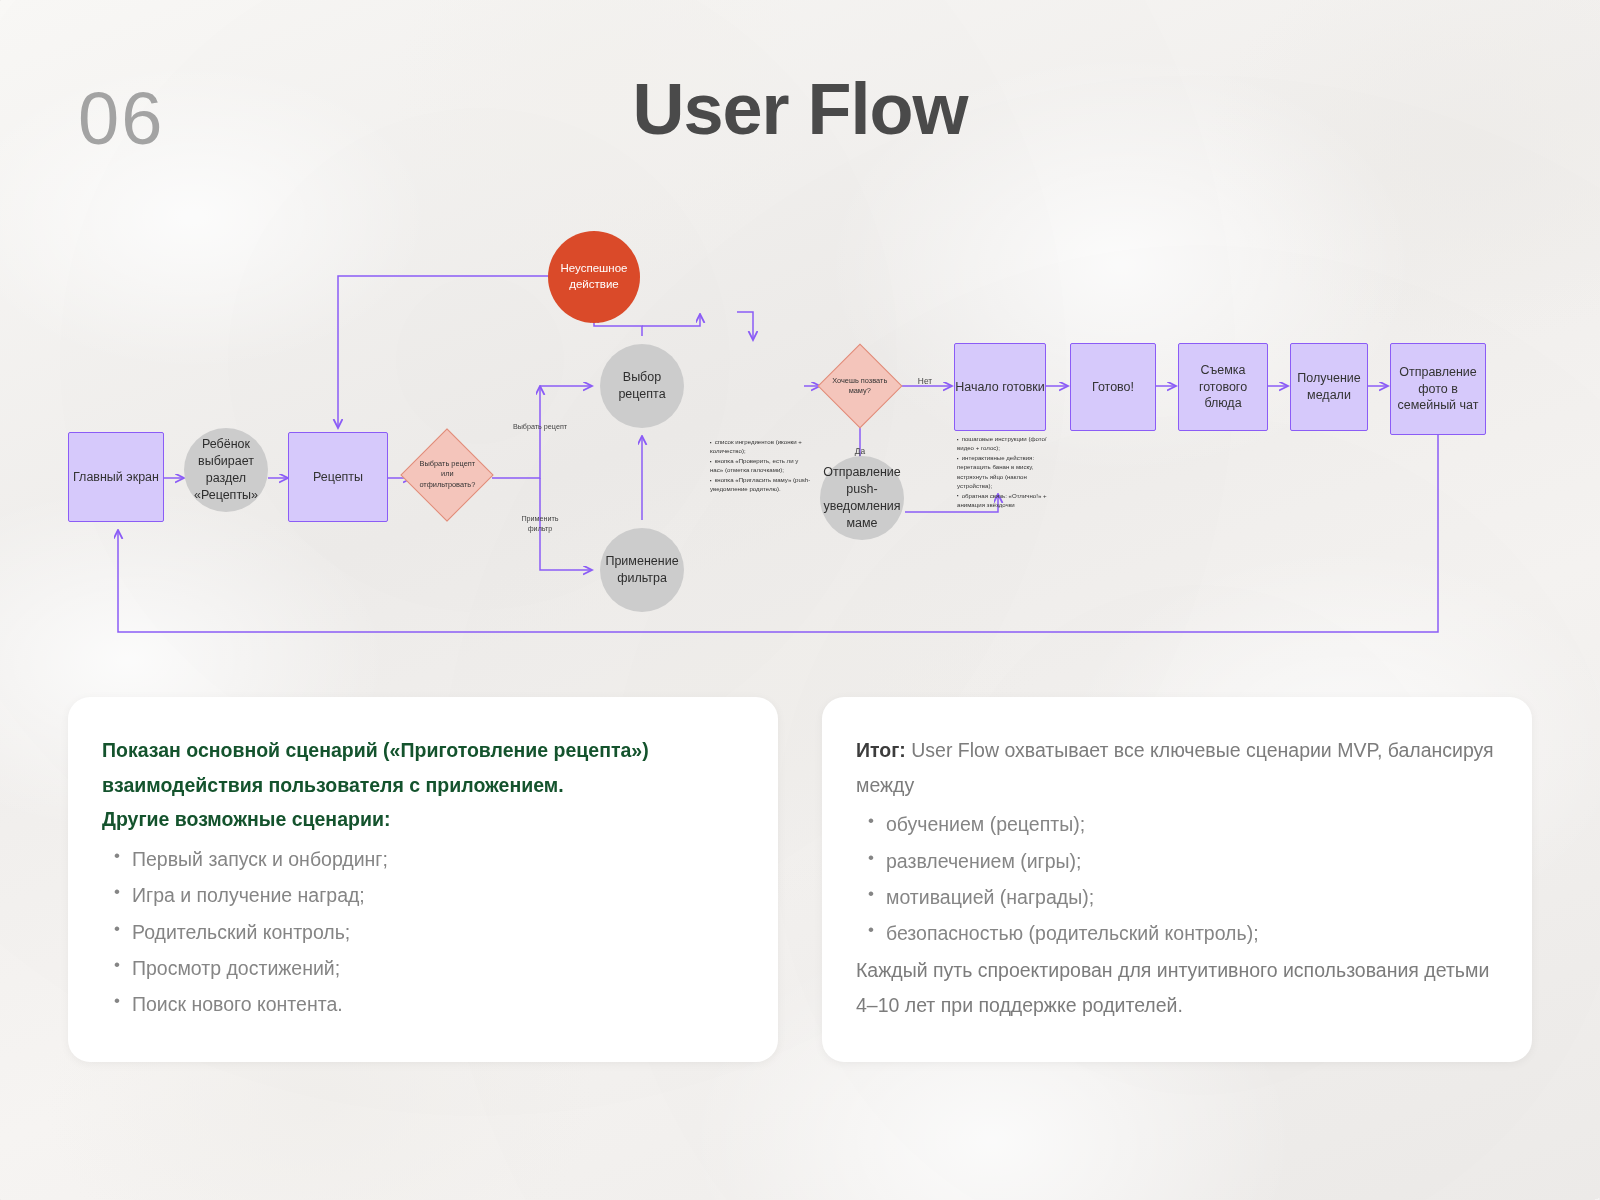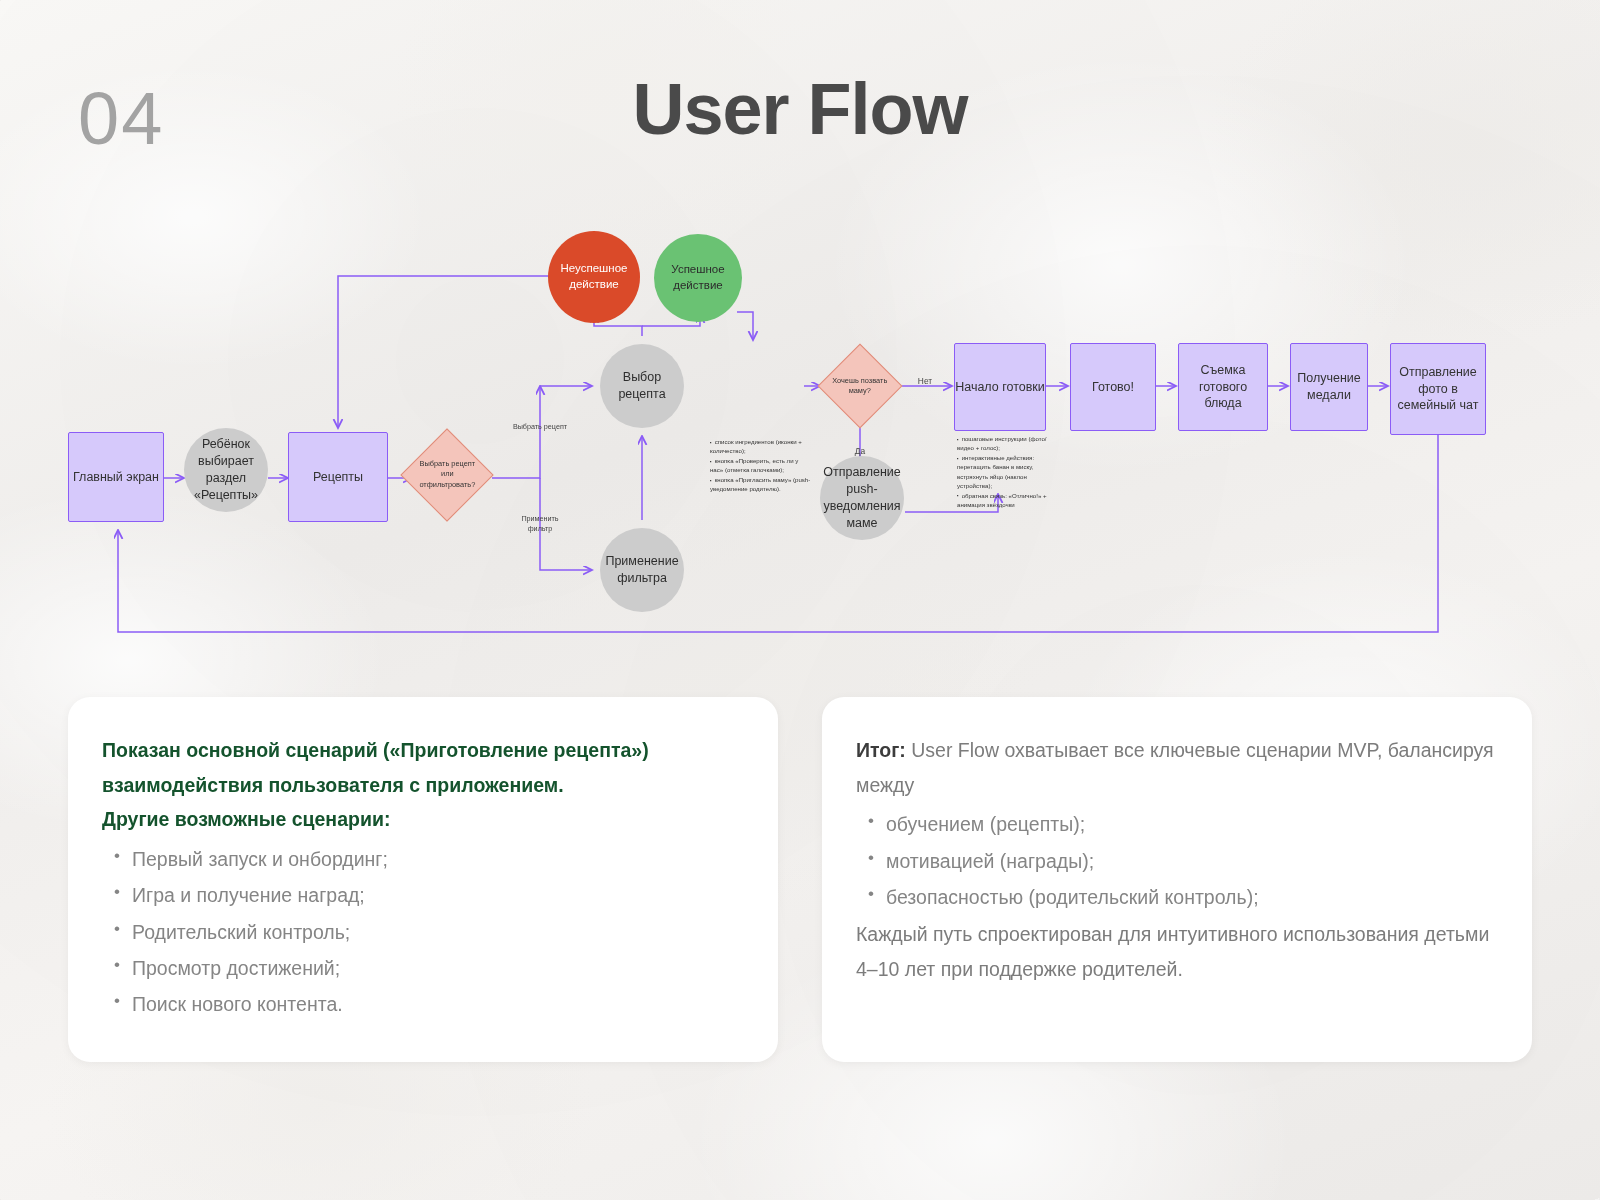--- a/index.html
+++ b/index.html
@@ -96,21 +96,21 @@
   .blist li:before{
     content:"•";position:absolute;left:12px;top:-1px;color:#858585;font-size:17px;
   }
   .tail{font-size:19.5px;color:#7c7c7c;line-height:1.78;margin-top:2px;}
 </style>
 </head>
 <body>
 
 <div id="paper"></div>
 
-<div id="page-number">04</div>
+<div id="page-number">06</div>
 <div id="title">User Flow</div>
 
 <div id="diagram">
 
   <svg id="wires" viewBox="0 0 1600 480">
     <defs>
       <marker id="ah" markerWidth="7" markerHeight="7" refX="6" refY="3" orient="auto">
         <path d="M0,0 L6,3 L0,6" fill="none" stroke="#8b5cf6" stroke-width="1.2"></path>
       </marker>
     </defs>
@@ -186,23 +186,20 @@
   </div>
 
   <div class="node circ" style="left:600px;top:144px;width:84px;height:84px;">
     <span style="padding:0 10px;">Выбор рецепта</span>
   </div>
 
   <div class="node circ red" style="left:548px;top:31px;width:92px;height:92px;">
     <span style="padding:0 8px;">Неуспешное действие</span>
   </div>
 
-  <div class="node circ green" style="left:654px;top:34px;width:88px;height:88px;">
-    <span style="padding:0 8px;">Успешное действие</span>
-  </div>
 
 
   <div class="notelist" style="left:703px;top:237px;width:110px;">
     <ul>
       <li>список ингредиентов (иконки + количество);</li>
       <li>кнопка «Проверить, есть ли у нас» (отметка галочками);</li>
       <li>кнопка «Пригласить маму» (push-уведомление родителю).</li>
     </ul>
   </div>
 
@@ -263,17 +260,18 @@
     <li>Поиск нового контента.</li>
   </ul>
 </div>
 
 <div class="card" id="card-right">
   <div class="lead-r">
     <b>Итог:</b><span> User Flow охватывает все ключевые сценарии MVP, балансируя между</span>
   </div>
   <ul class="blist">
     <li>обучением (рецепты);</li>
+    <li>развлечением (игры);</li>
     <li>мотивацией (награды);</li>
     <li>безопасностью (родительский контроль);</li>
   </ul>
   <div class="tail">Каждый путь спроектирован для интуитивного использования детьми 4–10 лет при поддержке родителей.</div>
 </div>
 
 </body></html>

